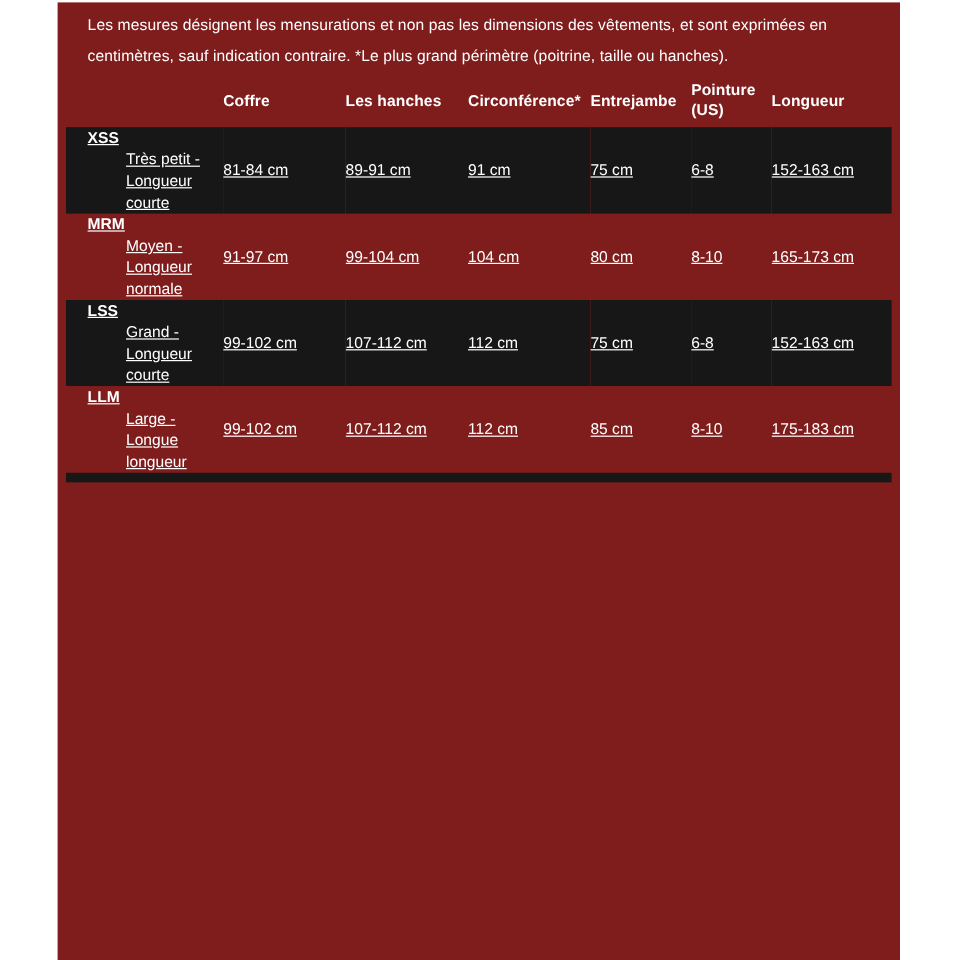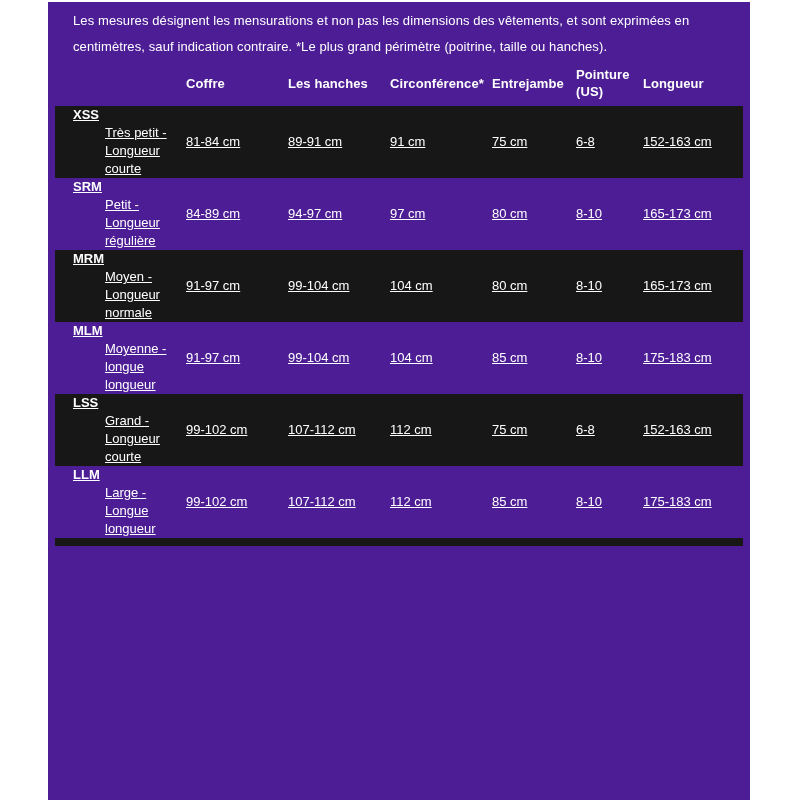--- a/index.html
+++ b/index.html
@@ -7,21 +7,21 @@
     margin: 0; padding: 0;
     width: 800px; height: 800px;
     background: #ffffff;
     font-family: "Liberation Sans", sans-serif;
     overflow: hidden;
   }
   .panel {
     margin: 2px 0 0 48px;
     width: 702px;
     height: 798px;
-    background: #4c1d95;
+    background: #7f1d1d;
     color: #ffffff;
     overflow: hidden;
   }
   .intro {
     margin: 0 0 0 25px;
     padding-top: 6px;
     width: 660px;
     font-size: 13px;
     line-height: 26px;
     font-weight: 400;
@@ -94,59 +94,33 @@
           <span class="desc">Très petit -
 Longueur courte</span>
         </td>
         <td>81-84 cm</td>
         <td>89-91 cm</td>
         <td>91 cm</td>
         <td>75 cm</td>
         <td>6-8</td>
         <td>152-163 cm</td>
       </tr>
-      <tr class="h3">
-        <td class="label-cell">
-          <span class="code">SRM</span>
-          <span class="desc">Petit - Longueur
-régulière</span>
-        </td>
-        <td>84-89 cm</td>
-        <td>94-97 cm</td>
-        <td>97 cm</td>
-        <td>80 cm</td>
-        <td>8-10</td>
-        <td>165-173 cm</td>
-      </tr>
       <tr class="h4">
         <td class="label-cell">
           <span class="code">MRM</span>
           <span class="desc">Moyen -
 Longueur
 normale</span>
         </td>
         <td>91-97 cm</td>
         <td>99-104 cm</td>
         <td>104 cm</td>
         <td>80 cm</td>
         <td>8-10</td>
         <td>165-173 cm</td>
-      </tr>
-      <tr class="h3">
-        <td class="label-cell">
-          <span class="code">MLM</span>
-          <span class="desc">Moyenne -
-longue longueur</span>
-        </td>
-        <td>91-97 cm</td>
-        <td>99-104 cm</td>
-        <td>104 cm</td>
-        <td>85 cm</td>
-        <td>8-10</td>
-        <td>175-183 cm</td>
       </tr>
       <tr class="h3">
         <td class="label-cell">
           <span class="code">LSS</span>
           <span class="desc">Grand - Longueur
 courte</span>
         </td>
         <td>99-102 cm</td>
         <td>107-112 cm</td>
         <td>112 cm</td>

